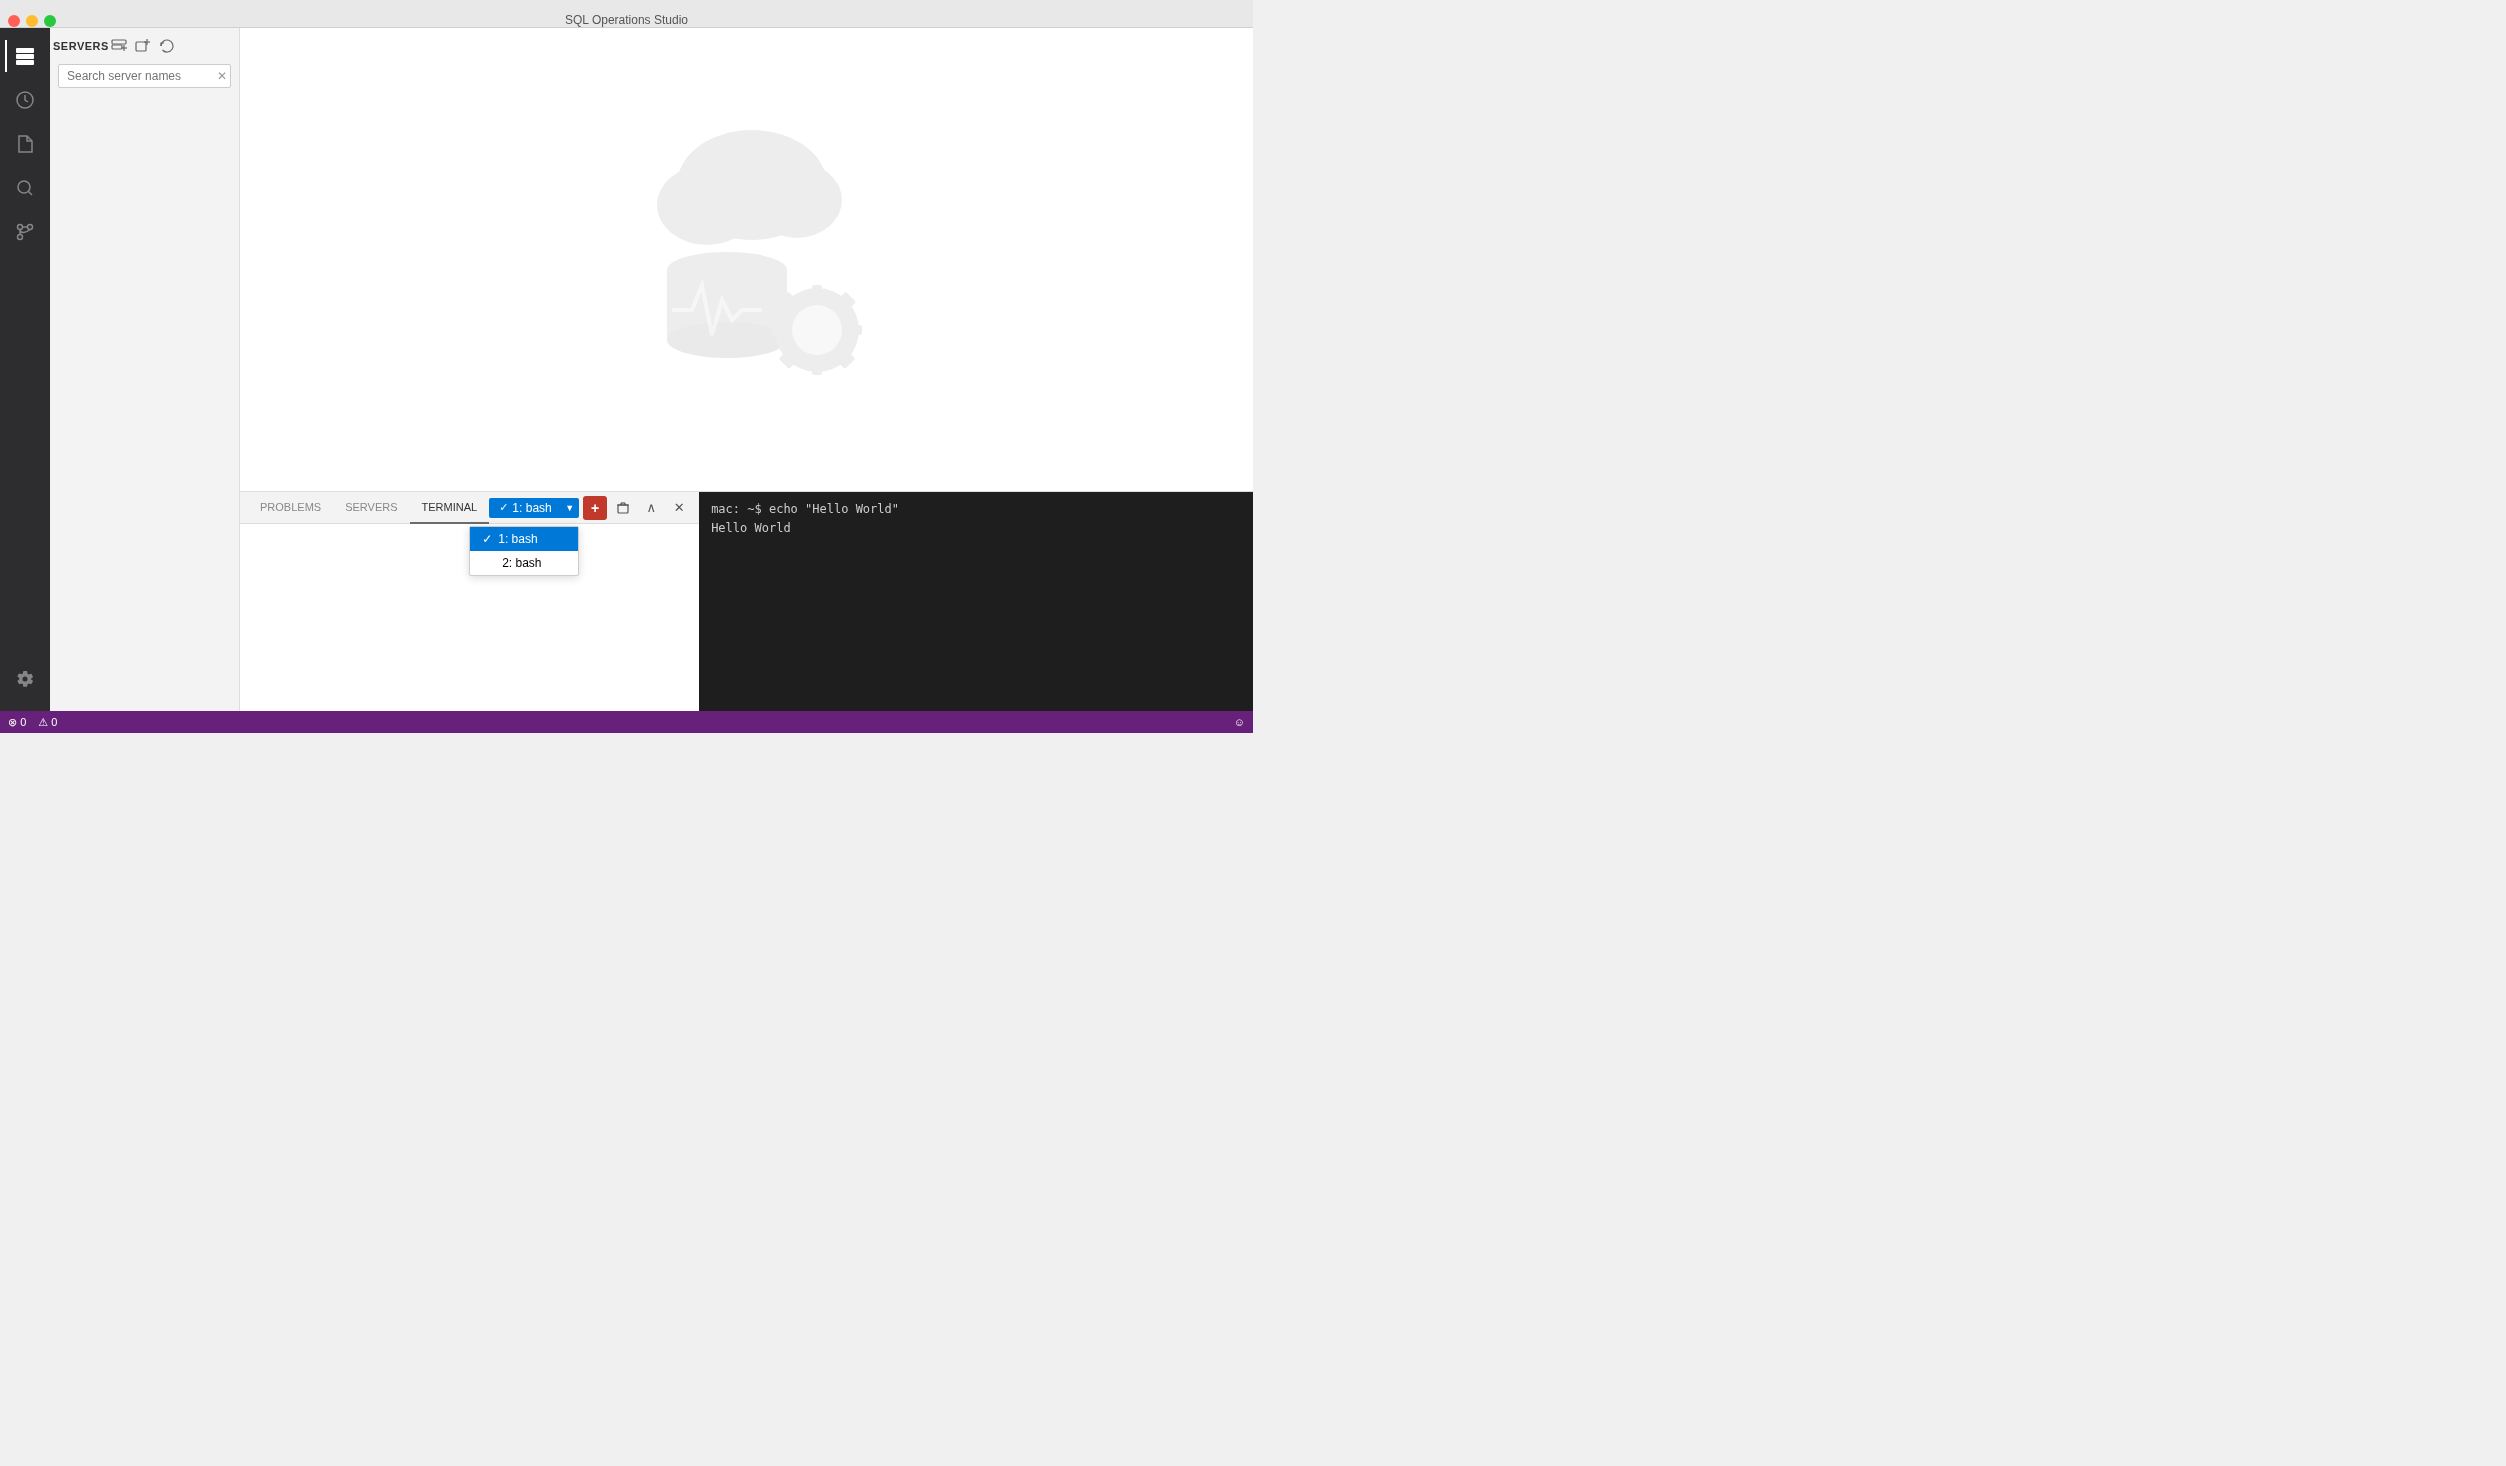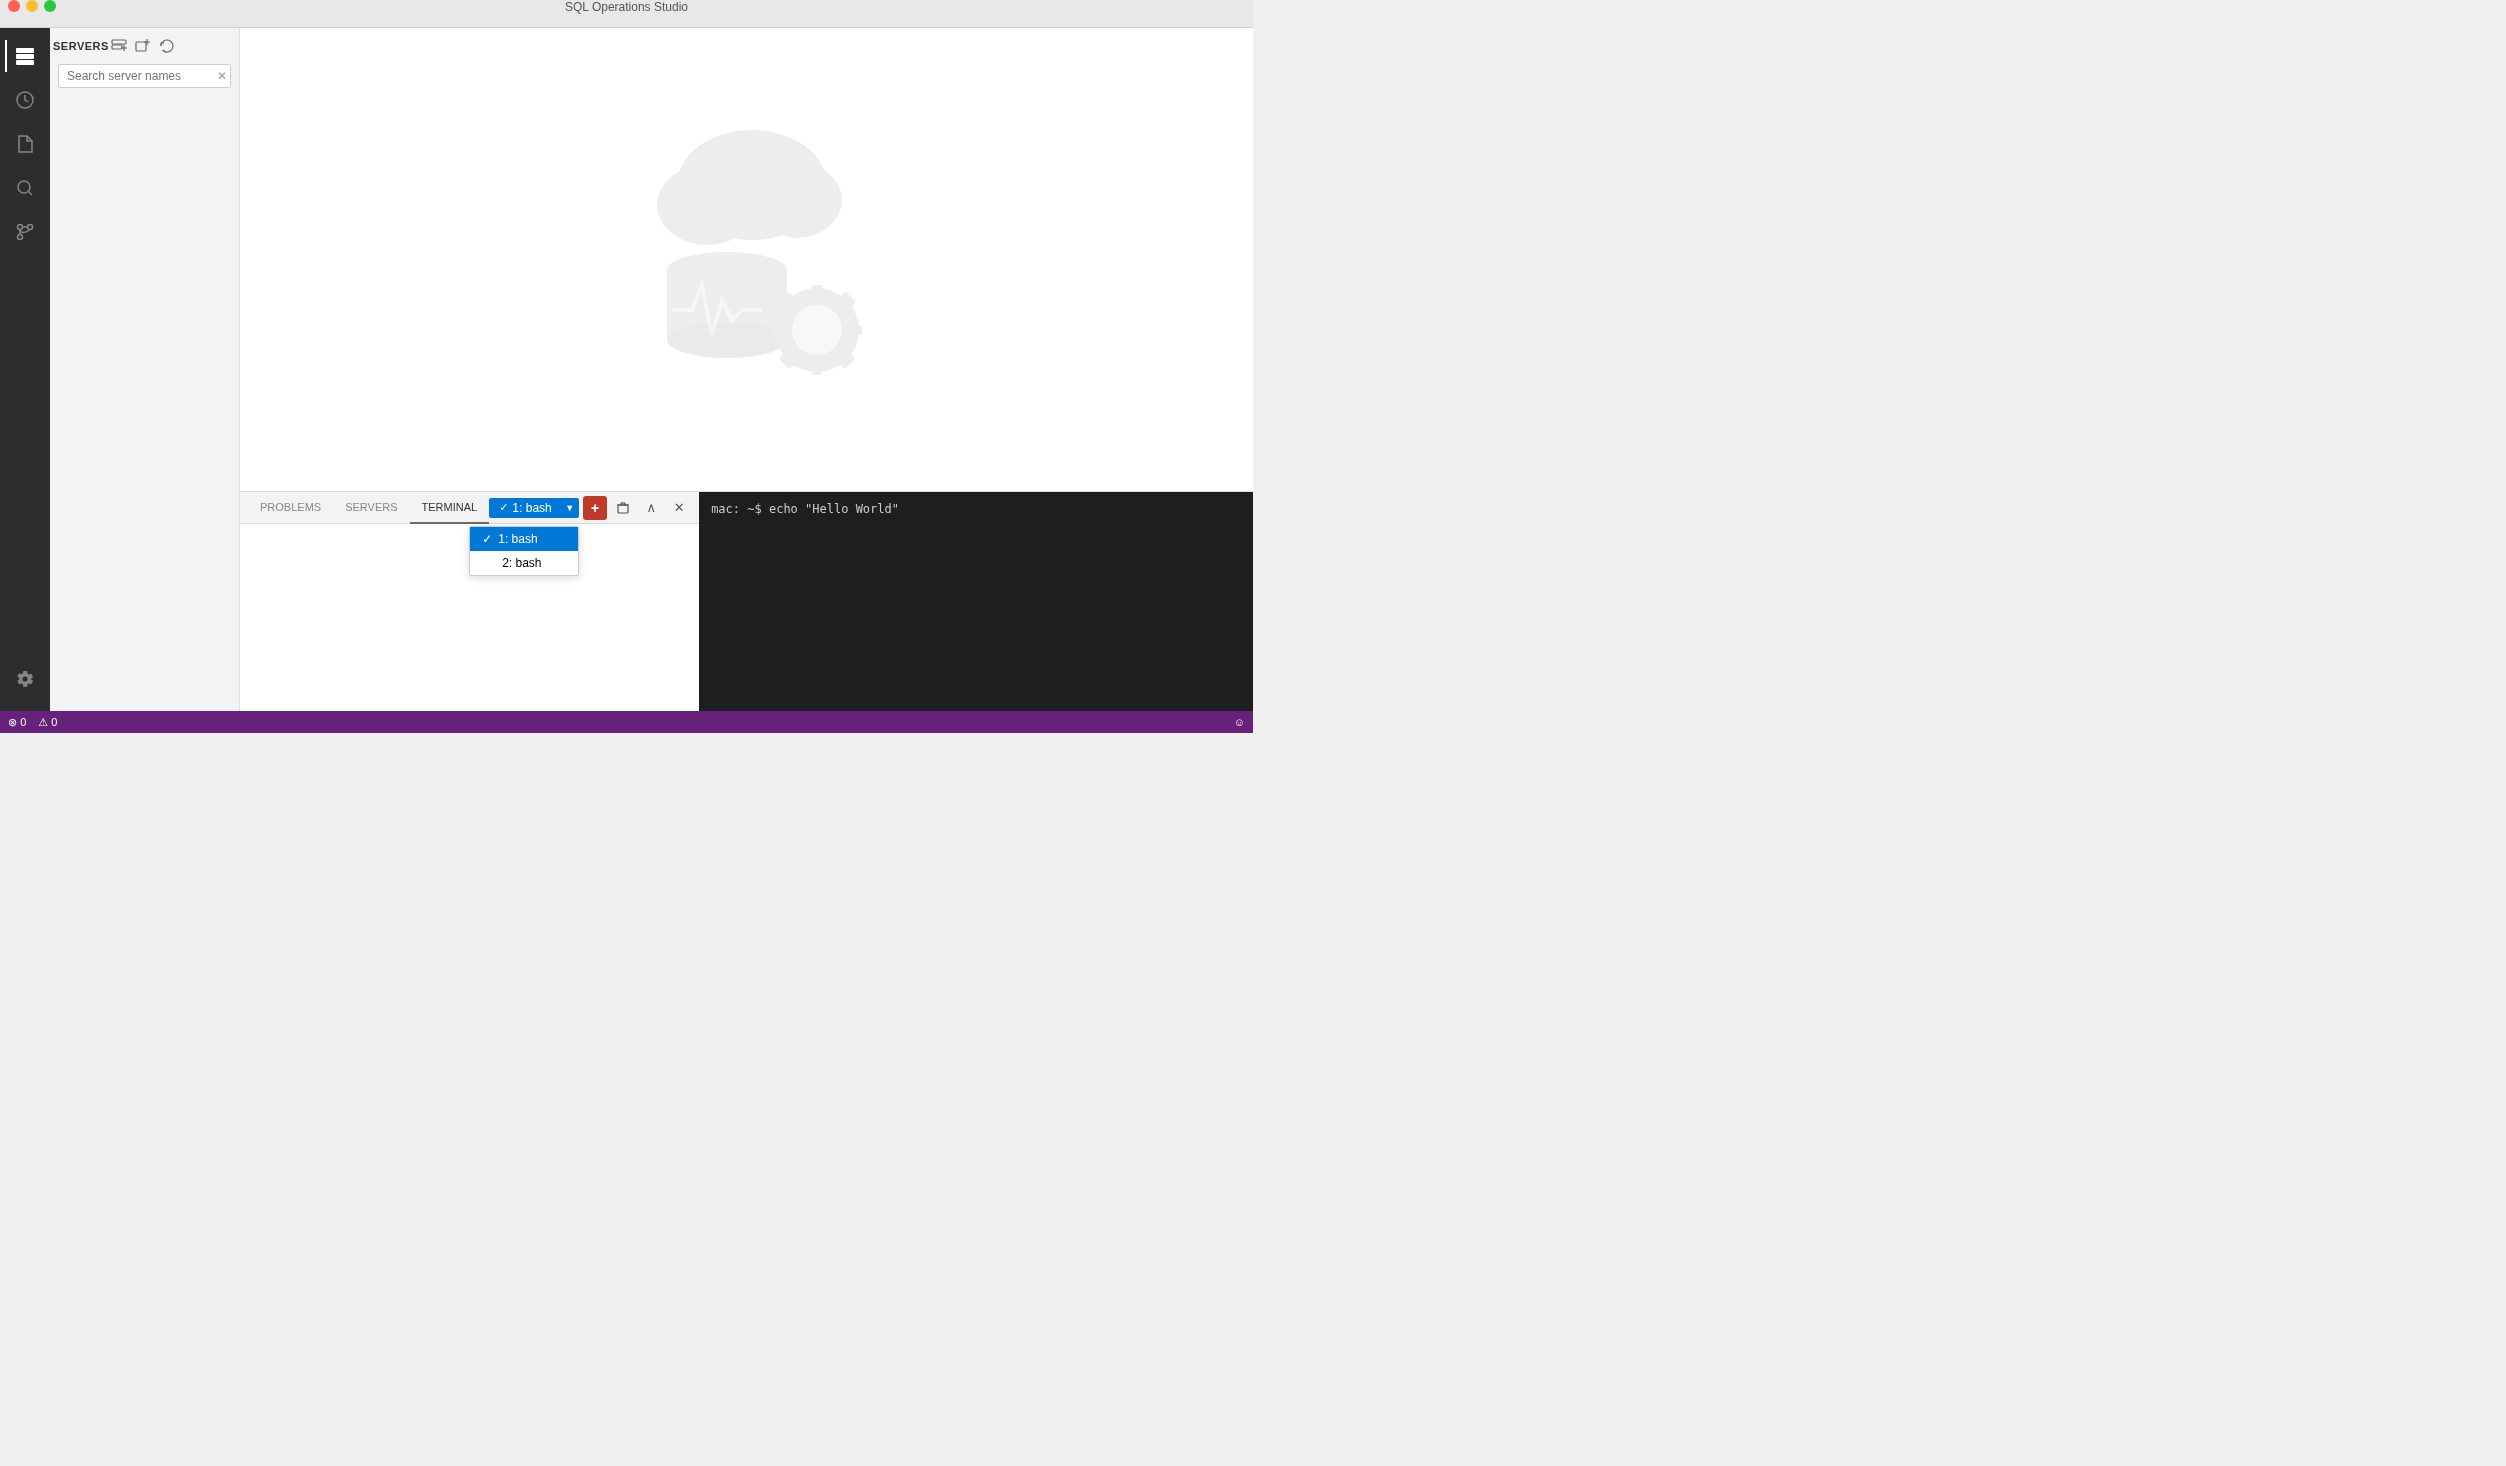--- a/index.html
+++ b/index.html
@@ -11,21 +11,21 @@
       display: flex;
       flex-direction: column;
       overflow: hidden;
     }
 
     
     .titlebar {
       height: 28px;
       background: #e8e8e8;
       display: flex;
-      align-items: flex-start;
+      align-items: flex-end;
       justify-content: center;
       position: relative;
       -webkit-app-region: drag;
       border-bottom: 1px solid #d0d0d0;
     }
     .titlebar-buttons {
       position: absolute;
       left: 8px;
       display: flex;
       gap: 6px;
@@ -468,20 +468,21 @@
             <span>∧</span>
           </div>
           <div class="panel-icon-btn">
             <span>✕</span>
           </div>
         </div>
       </div>
 
       <div class="terminal-content">
         <div class="terminal-line">mac: ~$ echo "Hello World"</div>
+        <div class="terminal-line">Hello World</div>
       </div>
     </div>
 
   </div>
 </div>
 
 <div class="status-bar">
   <div class="status-left">
     <div class="status-item">
       <span>⊗</span>

